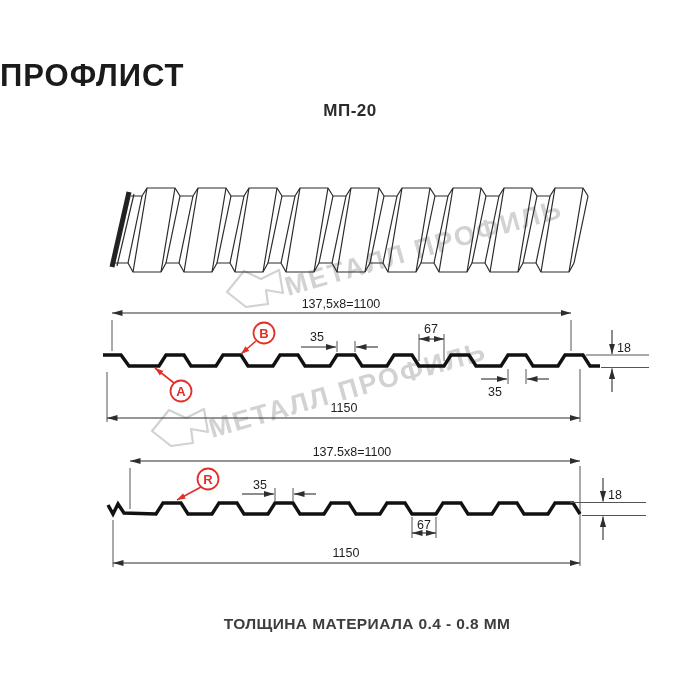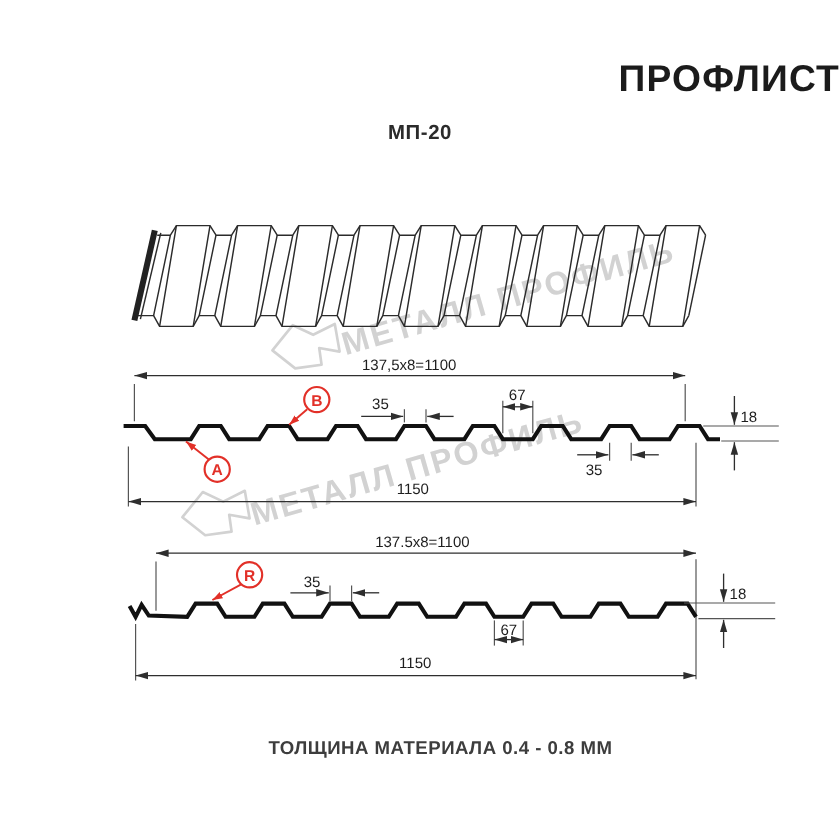--- a/index.html
+++ b/index.html
@@ -1,18 +1,18 @@
 <!DOCTYPE html>
 <html><head>
 <meta charset="utf-8">
 <style>
   html,body{margin:0;padding:0;background:#fff;}
   #stage{position:relative;width:700px;height:700px;background:#ffffff;overflow:hidden;
          font-family:"Liberation Sans", sans-serif;}
-  .title{position:absolute;top:48px;left:0;width:700px;text-align:right;
+  .title{position:absolute;top:58px;left:0;width:700px;text-align:left;
          font-size:31px;font-weight:700;letter-spacing:1px;color:#1b1b1b;}
   .subtitle{position:absolute;top:101px;left:0;width:700px;text-align:center;
          font-size:17px;font-weight:700;letter-spacing:0.5px;color:#2b2b2b;}
   .footer{position:absolute;top:615px;left:0;width:700px;text-align:center;
          font-size:15.5px;font-weight:700;letter-spacing:0.4px;color:#3d3d3d;margin-left:17px;}
   svg{position:absolute;left:0;top:0;}
   .thin{stroke:#2e2e2e;stroke-width:1.1;fill:none;}
   .ext{stroke:#555;stroke-width:1;fill:none;}
   .profile{stroke:#111;stroke-width:3.4;fill:none;stroke-linejoin:miter;}
   .sketch{stroke:#2b2b2b;stroke-width:1.2;fill:none;stroke-linejoin:round;}

